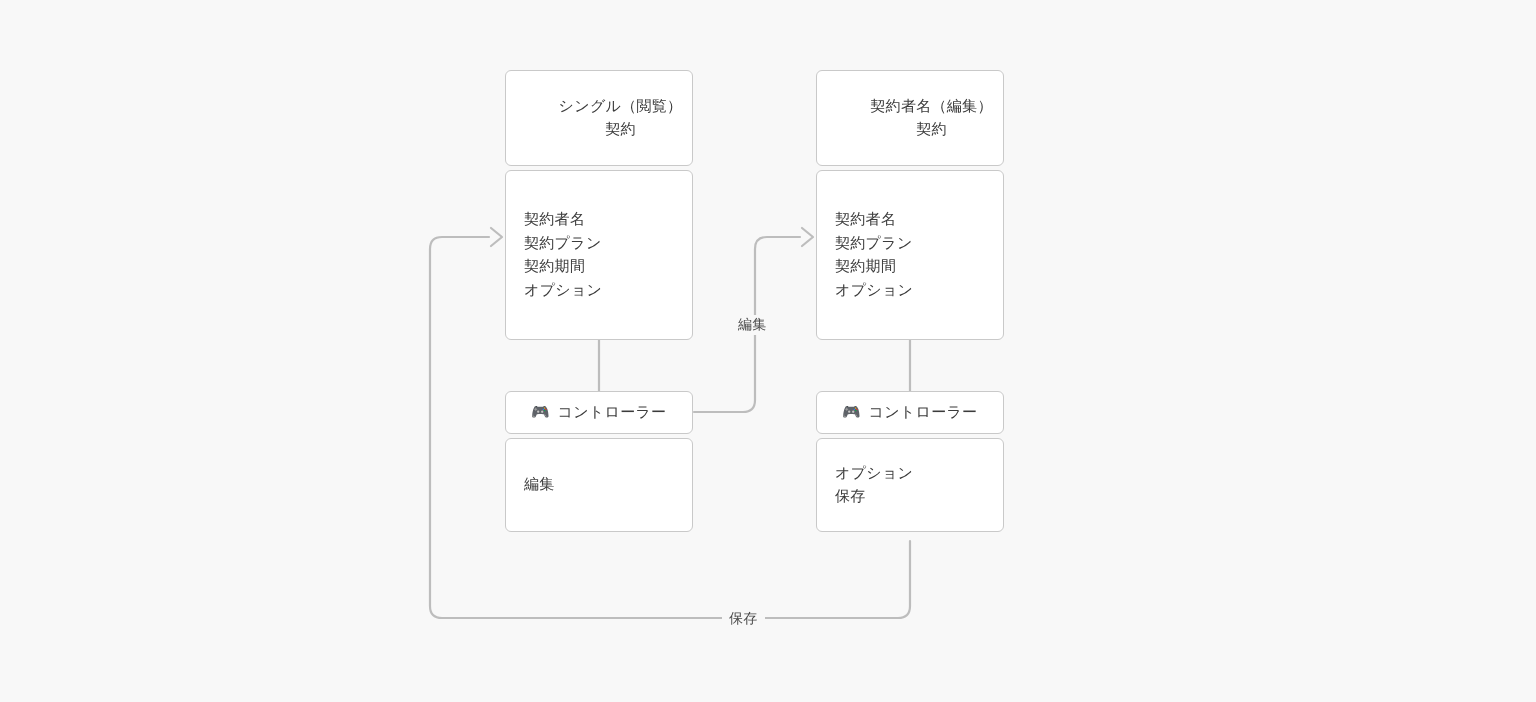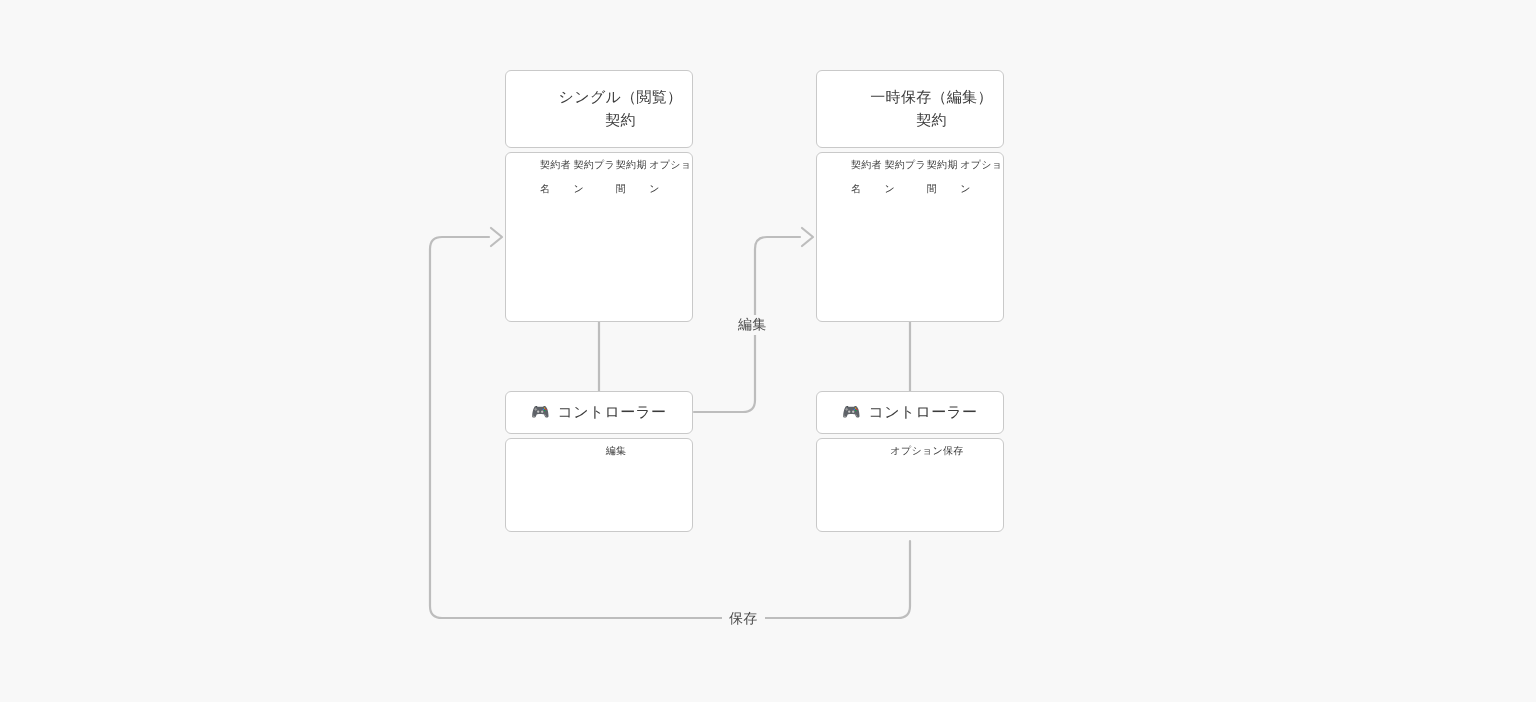--- a/index.html
+++ b/index.html
@@ -44,27 +44,27 @@
     align-items: center;
     justify-content: center;
     text-align: center;
     color: #3b3b3b;
     font-size: 15px;
     line-height: 23px;
     letter-spacing: .3px;
   }
   .box-body {
     color: #3b3b3b;
-    font-size: 10px;
+    font-size: 15px;
     line-height: 23.5px;
     letter-spacing: .3px;
     display: flex;
-    flex-direction: row;
+    flex-direction: column;
     justify-content: center;
-    padding-left: 34px;
+    padding-left: 18px;
   }
   .head-inner {
     white-space: pre-line;
   }
   .ctrl-head {
     display: flex;
     align-items: center;
     justify-content: center;
     gap: 7px;
     font-size: 15px;
@@ -77,21 +77,21 @@
     font-size: 15px;
   }
   .field-list .field { display: block; }
 
   
   #node-view        { left: 505px; top: 70px; }
   #node-edit        { left: 816px; top: 70px; }
   #node-view-ctrl   { left: 505px; top: 391px; }
   #node-edit-ctrl   { left: 816px; top: 391px; }
 
-  .screen .box-head { width: 188px; height: 78px; padding-left: 43px; }
+  .screen .box-head { width: 188px; height: 96px; padding-left: 43px; }
   .screen .box-body { width: 188px; height: 170px; margin-top: 4px; }
 
   .controller .box-head { width: 188px; height: 43px; }
   .controller .box-body { width: 188px; height: 94px; margin-top: 4px; }
 
   
   .edge-label {
     position: absolute;
     font-size: 14px;
     color: #4a4a4a;
@@ -134,21 +134,21 @@
     <div class="box box-body field-list">
       <span class="field">契約者名</span>
       <span class="field">契約プラン</span>
       <span class="field">契約期間</span>
       <span class="field">オプション</span>
     </div>
   </div>
 
   <div class="node screen" id="node-edit">
     <div class="box box-head">
-      <span class="head-inner">一時保存（編集）
+      <span class="head-inner">契約者名（編集）
 契約</span>
     </div>
     <div class="box box-body field-list">
       <span class="field">契約者名</span>
       <span class="field">契約プラン</span>
       <span class="field">契約期間</span>
       <span class="field">オプション</span>
     </div>
   </div>
 

